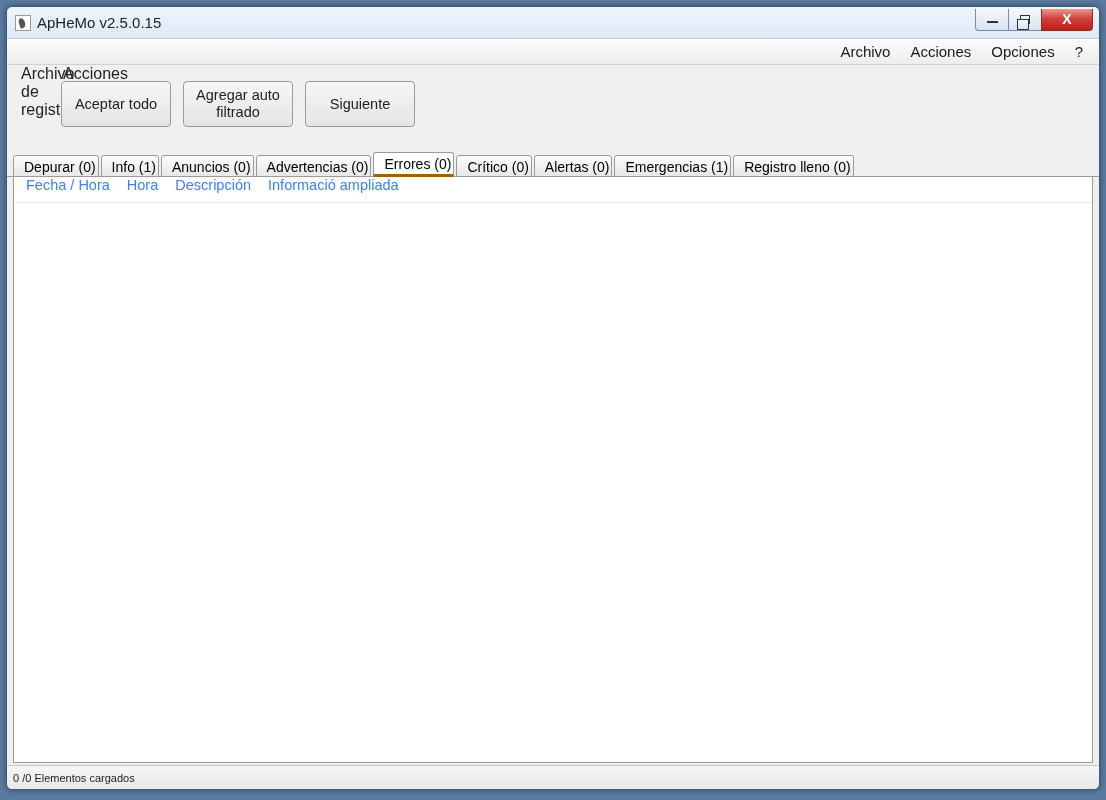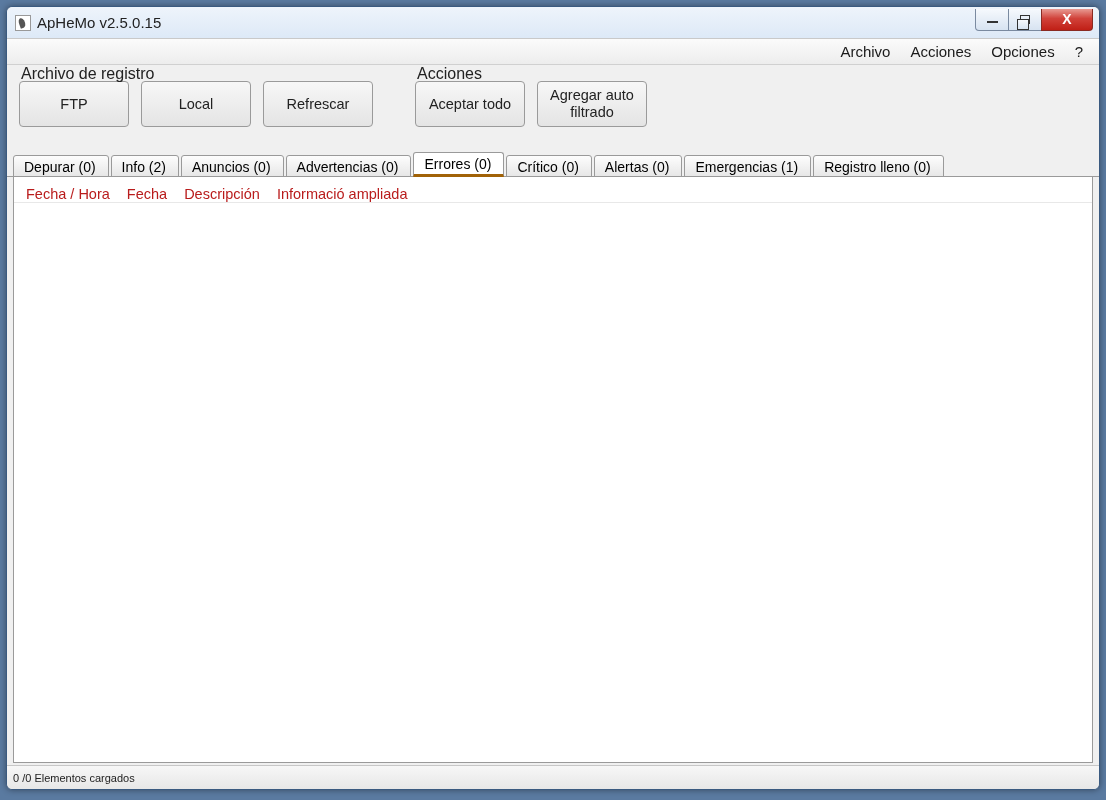--- a/index.html
+++ b/index.html
@@ -113,21 +113,21 @@
   .tabs {
     display:flex; align-items:flex-end;
     padding: 0 6px; margin-top: 10px;
     border-bottom: 1px solid #9a9a9a;
     height: 26px;
   }
   .tab {
     border: 1px solid #9a9a9a;
     border-bottom: 1px solid #9a9a9a;
     background: linear-gradient(#fdfdfd,#e7e7e7);
-    padding: 3px 12px 2px 10px;
+    padding: 3px 2px 2px 10px;
     margin-right: 2px;
     font-size: 14px;
     border-radius: 3px 3px 0 0;
     position: relative; top: 1px;
     height: 22px;
     display:flex; align-items:center;
   }
   .tab.active {
     background: #fff;
     border-bottom: 3px solid #a16207;
@@ -135,25 +135,25 @@
   }
   
   .listarea {
     flex:1;
     background:#fff;
     margin: 0 6px 2px 6px;
     border: 1px solid #9a9a9a; border-top:none;
     display:flex; flex-direction:column;
   }
   .colheaders{
-    display:flex; align-items:flex-end;
+    display:flex; align-items:flex-start;
     height: 26px;
     border-bottom: 1px solid #e8e8e8;
     padding: 0 4px;
-    font-size: 14.5px; color:#b91c1c;
+    font-size: 14.5px; color:#3b82f6;
   }
   .colheaders .ch{ padding: 0 8px; border-right:1px solid transparent;}
   
   .statusbar{
     height: 24px;
     background: linear-gradient(#f7f7f7,#e7e7e7);
     border-top:1px solid #c7c7c7;
     display:flex; align-items:center;
     padding: 0 6px;
     font-size: 11px; color:#222;
@@ -184,52 +184,48 @@
   <div class="menubar">
     <div class="mitem">Archivo</div>
     <div class="mitem">Acciones</div>
     <div class="mitem">Opciones</div>
     <div class="mitem">?</div>
   </div>
 
   <div class="groups">
     <div class="groupbox">
       <div class="glegend">Archivo de registro</div>
-      <div class="btnrow">
-        <div class="btn">FTP</div>
-        <div class="btn">Local</div>
-        <div class="btn">Refrescar</div>
-      </div>
     </div>
     <div class="groupbox">
       <div class="glegend">Acciones</div>
       <div class="btnrow">
         <div class="btn">Aceptar todo</div>
         <div class="btn">Agregar auto
 filtrado</div>
+        <div class="btn">Siguiente</div>
       </div>
     </div>
   </div>
 
   <div class="tabs" id="tabstrip">
       <div class="tab">Depurar (0)</div>
-      <div class="tab">Info (2)</div>
+      <div class="tab">Info (1)</div>
       <div class="tab">Anuncios (0)</div>
       <div class="tab">Advertencias (0)</div>
       <div class="tab active">Errores (0)</div>
       <div class="tab">Crítico (0)</div>
       <div class="tab">Alertas (0)</div>
       <div class="tab">Emergencias (1)</div>
       <div class="tab">Registro lleno (0)</div>
     </div>
 
   <div class="listarea">
     <div class="colheaders">
       <div class="ch">Fecha / Hora</div>
-      <div class="ch">Fecha</div>
+      <div class="ch">Hora</div>
       <div class="ch">Descripción</div>
       <div class="ch">Informació ampliada</div>
     </div>
     <div style="flex:1"></div>
   </div>
 
   <div class="statusbar">
     <span>0 /0 Elementos cargados</span>
   </div>
 

